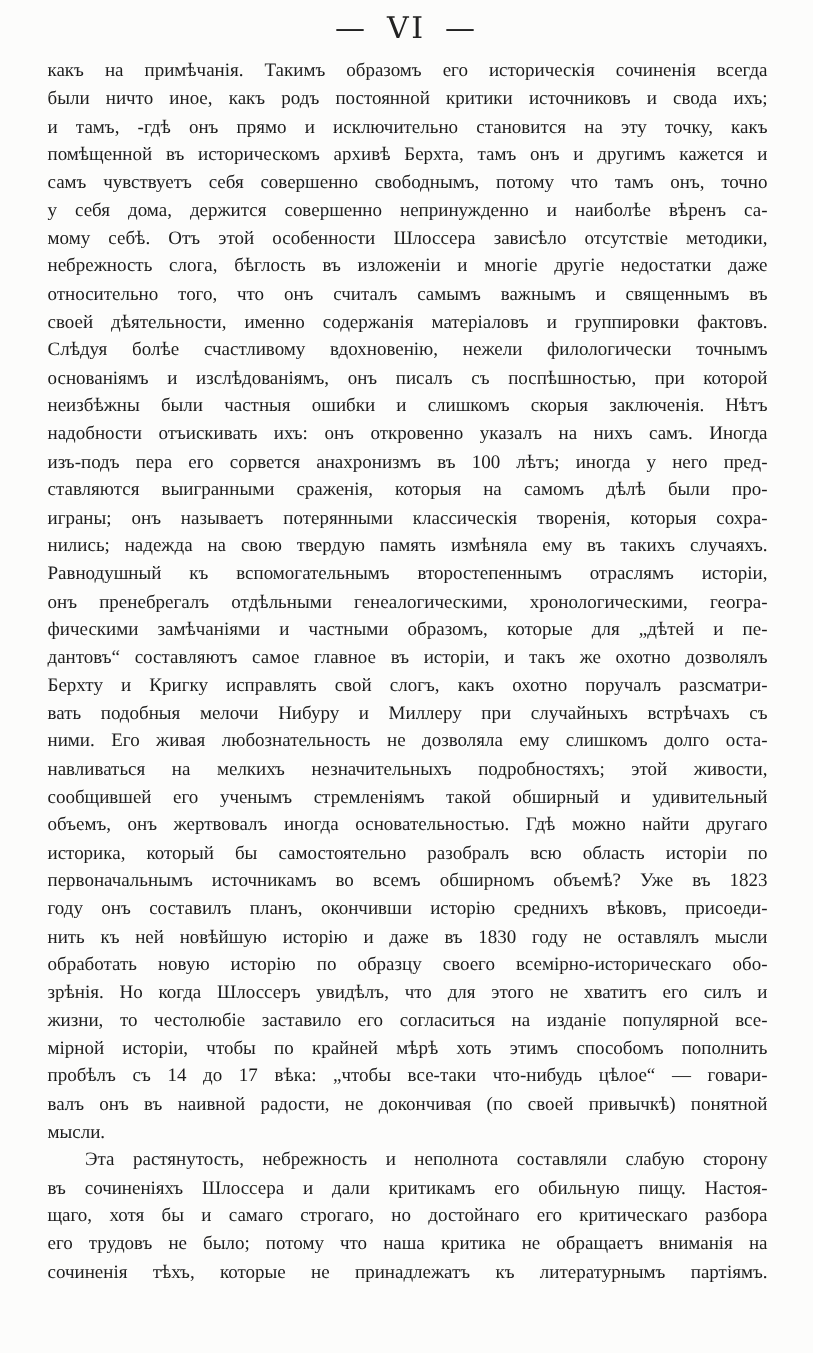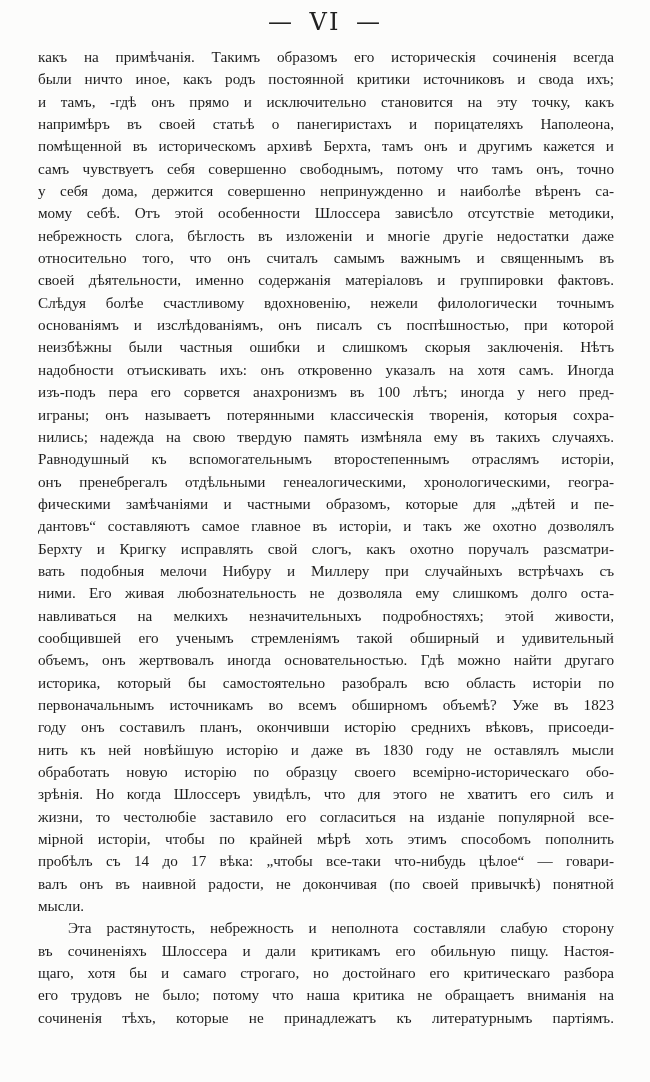--- a/index.html
+++ b/index.html
@@ -62,33 +62,33 @@
 </head>
 <body>
 
 <div class="page" style="background: rgb(252, 252, 251); color: rgb(28, 28, 28);">
   <div class="page-number">— VI —</div>
   <div class="text-block">
       <div class="paragraph">
         <div class="line">какъ на примѣчанія. Такимъ образомъ его историческія сочиненія всегда</div>
         <div class="line">были ничто иное, какъ родъ постоянной критики источниковъ и свода ихъ;</div>
         <div class="line">и тамъ, -гдѣ онъ прямо и исключительно становится на эту точку, какъ</div>
-        <div class="line">напримѣръ въ своей статьѣ о панегиристахъ и порицателяхъ Наполеона,</div>
         <div class="line">помѣщенной въ историческомъ архивѣ Берхта, тамъ онъ и другимъ кажется и</div>
         <div class="line">самъ чувствуетъ себя совершенно свободнымъ, потому что тамъ онъ, точно</div>
         <div class="line">у себя дома, держится совершенно непринужденно и наиболѣе вѣренъ са-</div>
         <div class="line">мому себѣ. Отъ этой особенности Шлоссера зависѣло отсутствіе методики,</div>
         <div class="line">небрежность слога, бѣглость въ изложеніи и многіе другіе недостатки даже</div>
         <div class="line">относительно того, что онъ считалъ самымъ важнымъ и священнымъ въ</div>
         <div class="line">своей дѣятельности, именно содержанія матеріаловъ и группировки фактовъ.</div>
         <div class="line">Слѣдуя болѣе счастливому вдохновенію, нежели филологически точнымъ</div>
         <div class="line">основаніямъ и изслѣдованіямъ, онъ писалъ съ поспѣшностью, при которой</div>
         <div class="line">неизбѣжны были частныя ошибки и слишкомъ скорыя заключенія. Нѣтъ</div>
-        <div class="line">надобности отъискивать ихъ: онъ откровенно указалъ на хотя самъ. Иногда</div>
+        <div class="line">надобности отъискивать ихъ: онъ откровенно указалъ на нихъ самъ. Иногда</div>
         <div class="line">изъ-подъ пера его сорвется анахронизмъ въ 100 лѣтъ; иногда у него пред-</div>
+        <div class="line">ставляются выигранными сраженія, которыя на самомъ дѣлѣ были про-</div>
         <div class="line">играны; онъ называетъ потерянными классическія творенія, которыя сохра-</div>
         <div class="line">нились; надежда на свою твердую память измѣняла ему въ такихъ случаяхъ.</div>
         <div class="line">Равнодушный къ вспомогательнымъ второстепеннымъ отраслямъ исторіи,</div>
         <div class="line">онъ пренебрегалъ отдѣльными генеалогическими, хронологическими, геогра-</div>
         <div class="line">фическими замѣчаніями и частными образомъ, которые для „дѣтей и пе-</div>
         <div class="line">дантовъ“ составляютъ самое главное въ исторіи, и такъ же охотно дозволялъ</div>
         <div class="line">Берхту и Кригку исправлять свой слогъ, какъ охотно поручалъ разсматри-</div>
         <div class="line">вать подобныя мелочи Нибуру и Миллеру при случайныхъ встрѣчахъ съ</div>
         <div class="line">ними. Его живая любознательность не дозволяла ему слишкомъ долго оста-</div>
         <div class="line">навливаться на мелкихъ незначительныхъ подробностяхъ; этой живости,</div>

